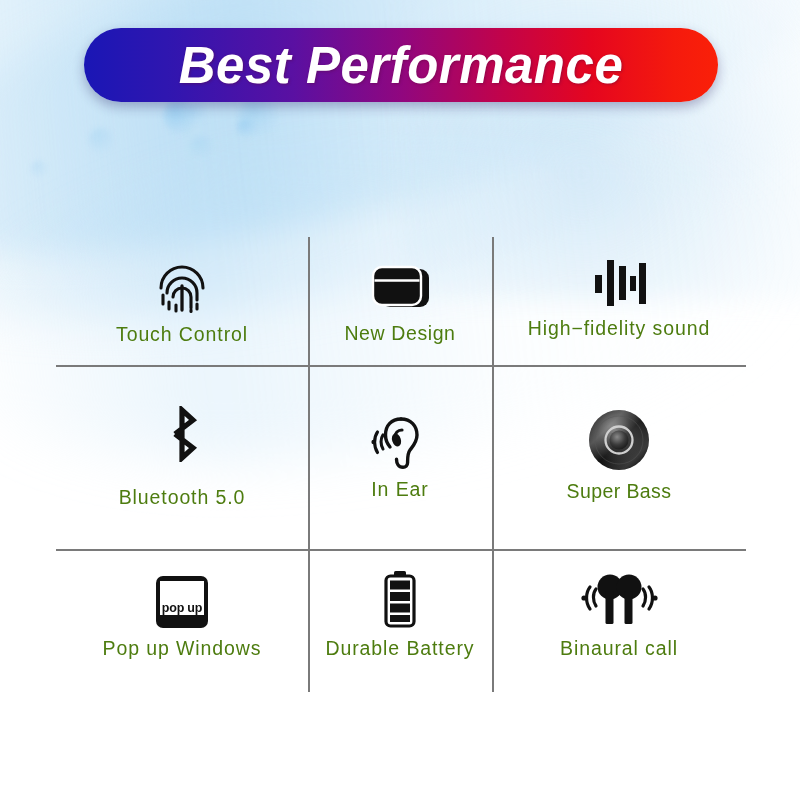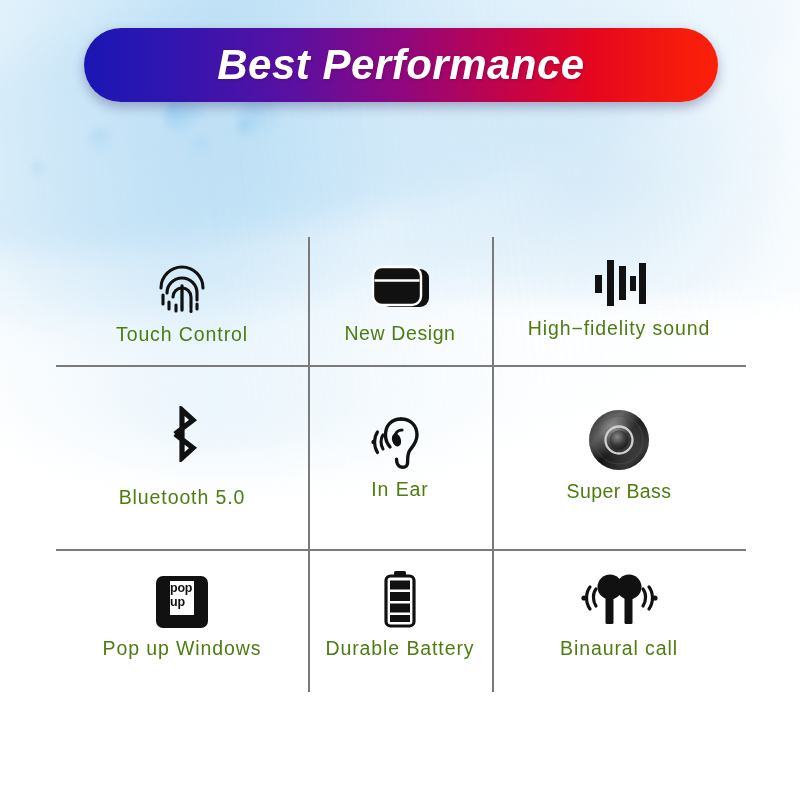--- a/index.html
+++ b/index.html
@@ -87,21 +87,21 @@
     border-radius: 37px;
     background: linear-gradient(90deg, #1a16b5 0%, #2f16b0 13%, #5a10a2 33%, #90077f 50%, #c2034a 66%, #e5061f 80%, #f51a0d 93%, #fa2008 100%);
     box-shadow: 0 5px 12px rgba(30,20,90,0.30);
     display: flex;
     align-items: center;
     justify-content: center;
   }
   .banner-text {
     color: #ffffff;
     font-family: "Liberation Sans", sans-serif;
-    font-size: 42px;
+    font-size: 51px;
     font-style: italic;
     font-weight: 700;
     letter-spacing: 0.5px;
     text-shadow: 1px 1px 3px rgba(90,10,60,0.45);
     white-space: nowrap;
   }
 
   
   .grid {
     position: absolute;
@@ -179,25 +179,25 @@
     height: 52px;
     border-radius: 7px;
     background: #111111;
     display: flex;
     align-items: center;
     justify-content: center;
     padding-bottom: 8px;
     box-sizing: border-box;
   }
   .popup-inner {
-    width: 24px;
+    width: 44px;
     height: 34px;
     background: #ffffff;
     display: flex;
-    align-items: flex-start;
+    align-items: flex-end;
     justify-content: center;
   }
   .popup-label {
     font-family: "Liberation Sans", sans-serif;
     font-size: 12.5px;
     font-weight: 700;
     color: #111111;
     letter-spacing: -0.2px;
   }
 </style>

